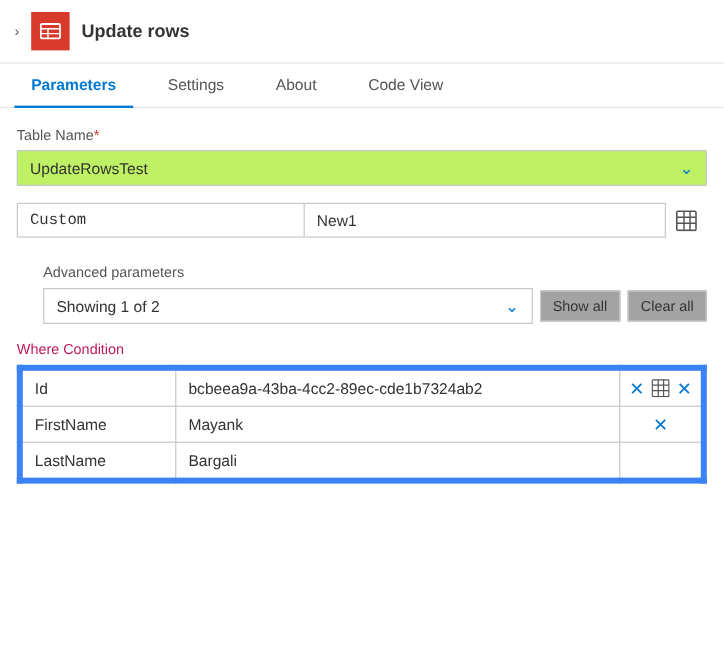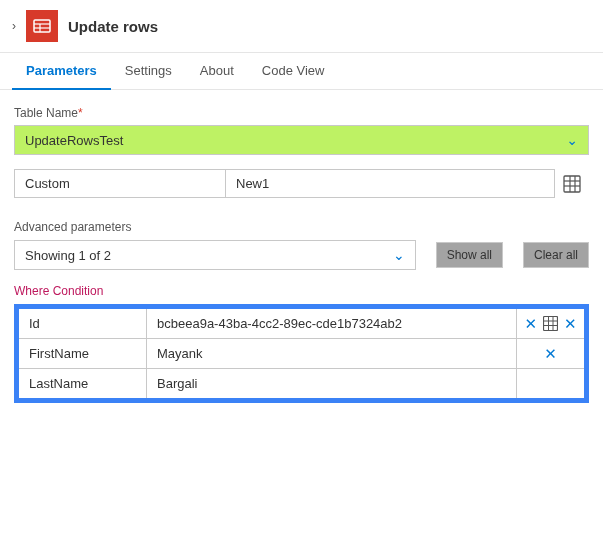--- a/index.html
+++ b/index.html
@@ -39,21 +39,21 @@
     }
 
     .header-title {
       font-size: 15px;
       font-weight: 600;
       color: #333;
     }
 
     .tabs {
       display: flex;
-      gap: 0;
+      gap: 15px;
       padding: 0 12px;
       border-bottom: 1px solid #e5e5e5;
     }
 
     .tab {
       padding: 10px 14px;
       font-size: 13px;
       cursor: pointer;
       color: #555;
       border-bottom: 2px solid transparent;
@@ -99,54 +99,56 @@
     .set-columns-row {
       display: flex;
       align-items: stretch;
       gap: 0;
       margin-bottom: 4px;
     }
 
     .set-columns-row .col-left {
       border: 1px solid #c8c8c8;
       padding: 6px 10px;
-      width: 212px;
+      width: 240px;
       flex-shrink: 0;
+      font-family: Liberation Mono, monospace;
     }
 
     .set-columns-row .col-right {
       border: 1px solid #c8c8c8;
       border-left: none;
       padding: 6px 10px;
       flex: 1;
     }
 
     .set-columns-row .col-icon {
       display: flex;
       align-items: center;
       padding: 0 8px;
       cursor: pointer;
       color: #555;
       font-size: 16px;
     }
 
     .advanced-section {
       margin-top: 22px;
+      margin-left: 22px;
     }
 
     .advanced-label {
       font-size: 12px;
       color: #555;
       margin-bottom: 6px;
     }
 
     .advanced-row {
       display: flex;
       align-items: center;
-      gap: 20px;
+      gap: 6px;
       margin-bottom: 14px;
     }
 
     .advanced-dropdown {
       display: flex;
       align-items: center;
       justify-content: space-between;
       border: 1px solid #c8c8c8;
       padding: 6px 10px;
       flex: 1;

